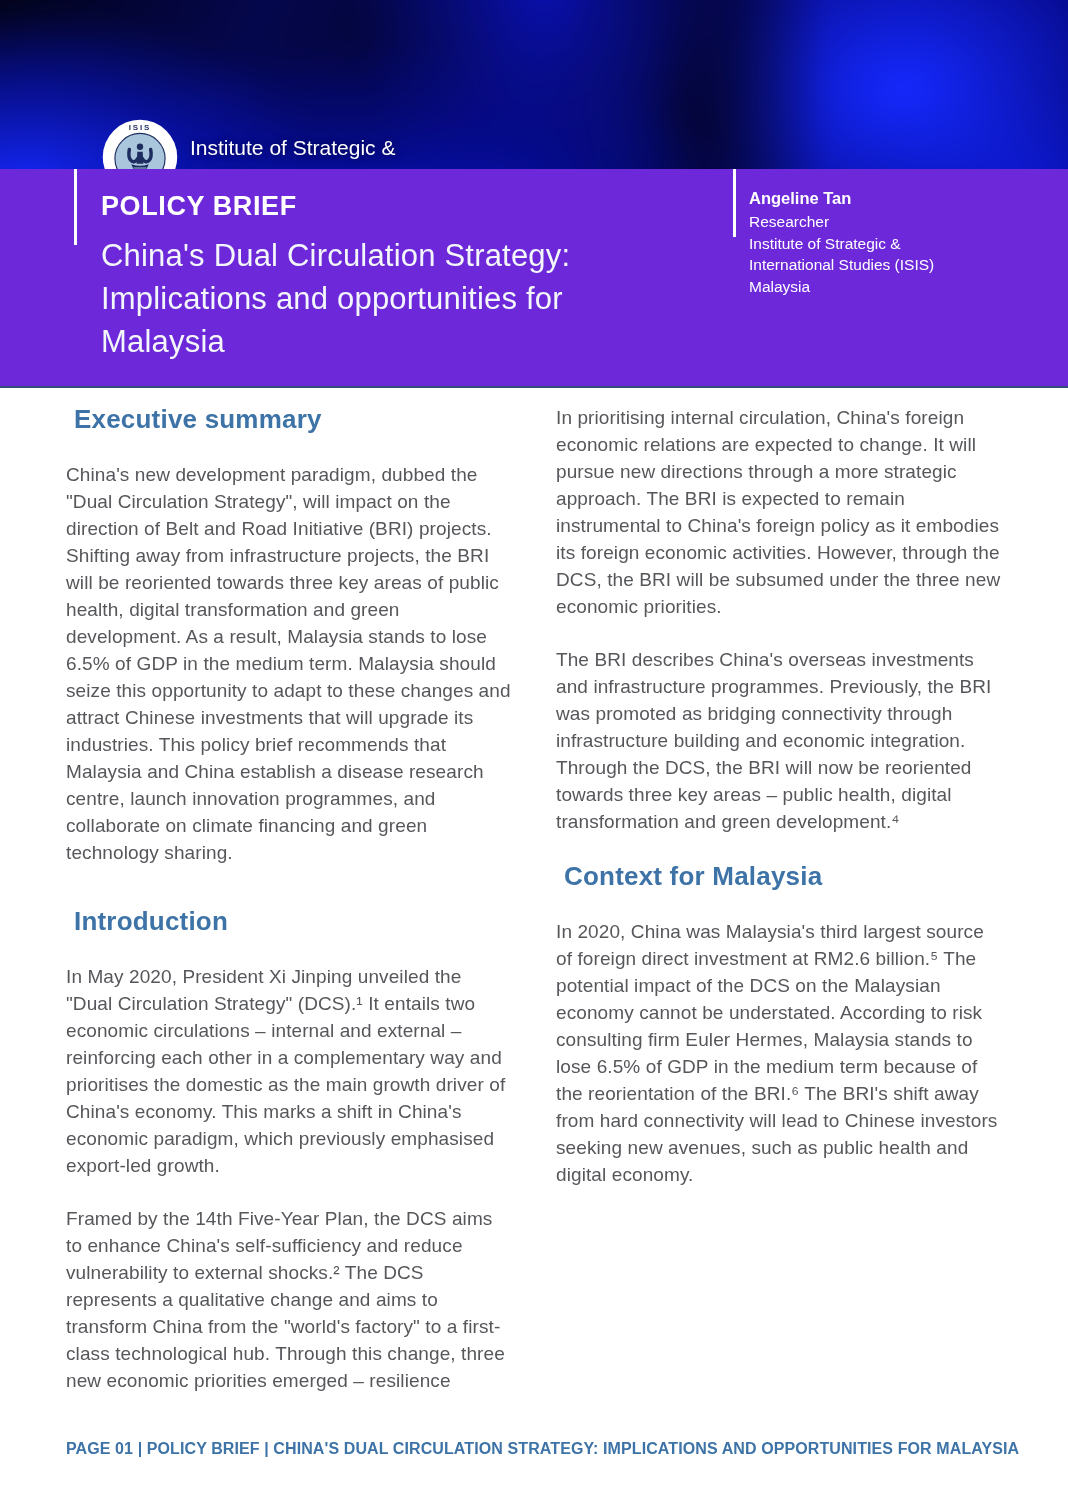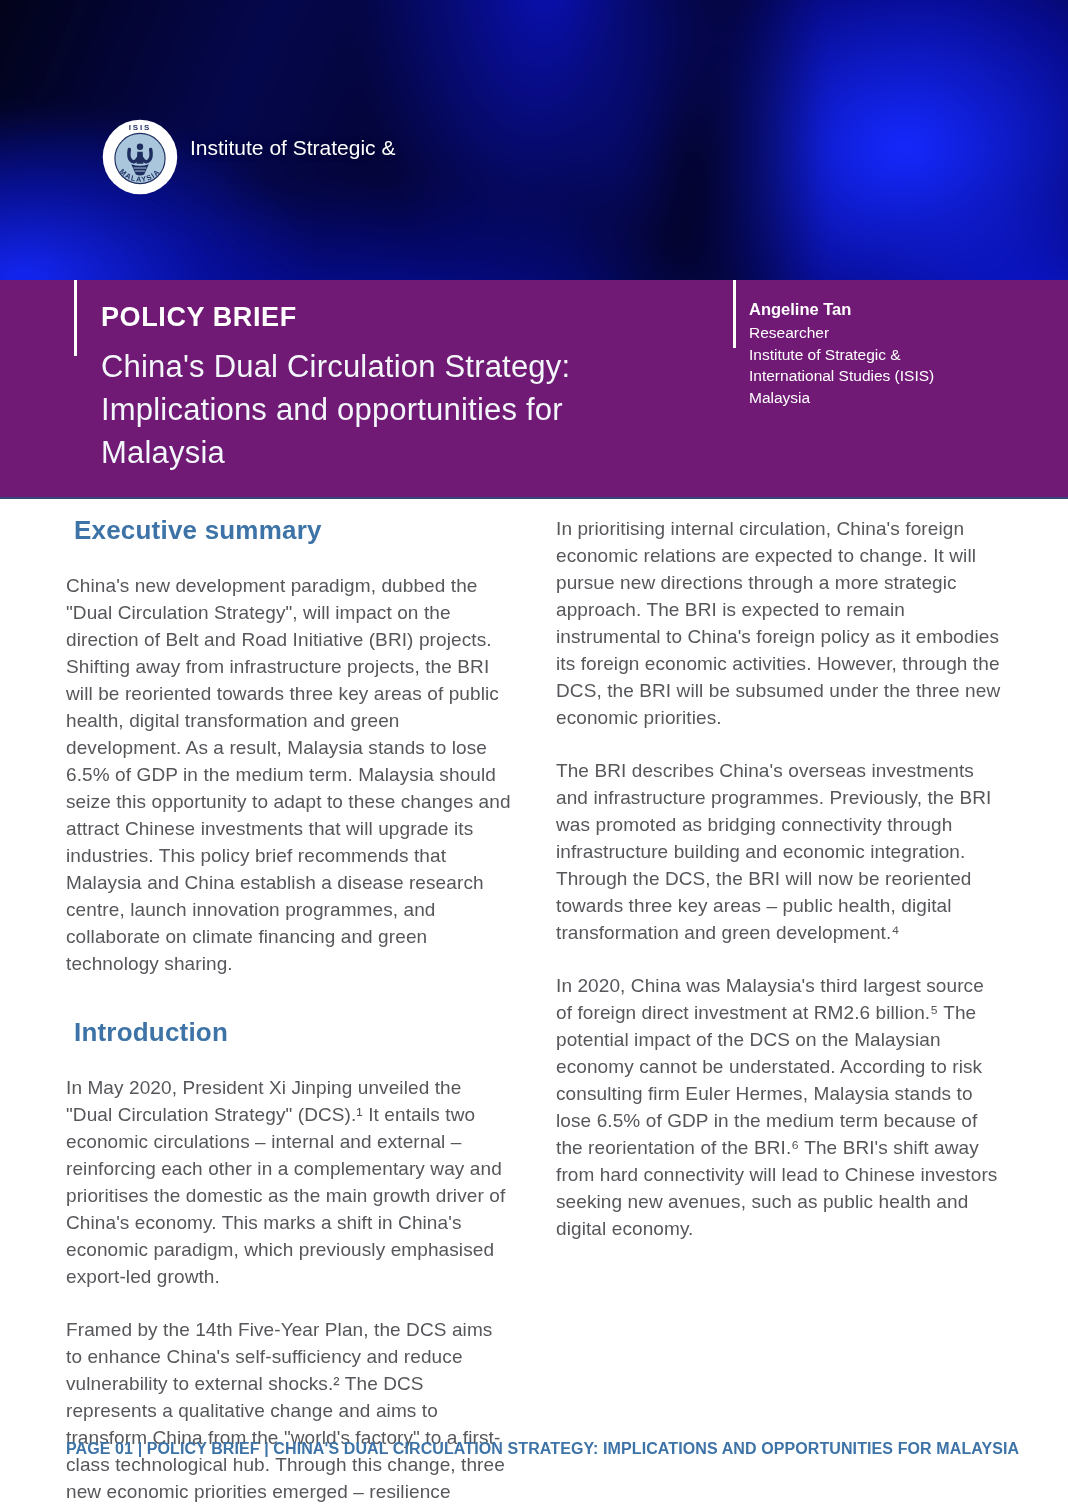--- a/index.html
+++ b/index.html
@@ -6,21 +6,21 @@
   .page{
     position:relative;
     width:1068px;height:1510px;
     margin:0 auto;
     background:#ffffff;
     font-family:"Liberation Sans","DejaVu Sans",sans-serif;
     overflow:hidden;
   }
 
   
-  .hero{position:relative;height:280px;background:#d946ef;overflow:hidden;}
+  .hero{position:relative;height:169px;background:#d946ef;overflow:hidden;}
   .paint{
     position:absolute;inset:-45px;
     filter:blur(11px) saturate(1.25);
     background:
       radial-gradient(ellipse 430px 250px at 6% 88%,  #1a29d0 0%, rgba(12,20,150,.65) 42%, transparent 70%),
       radial-gradient(ellipse 560px 320px at 37% 122%,#0e1abc 0%, rgba(8,12,130,.55) 48%, transparent 72%),
       radial-gradient(ellipse 300px 560px at 51% 6%,  rgba(14,20,160,.9) 0%, transparent 64%),
       radial-gradient(ellipse 210px 620px at 63% 55%, rgba(2,2,16,.88) 0%, transparent 68%),
       radial-gradient(ellipse 470px 350px at 82% 52%, #1b2bd6 0%, rgba(12,16,155,.6) 46%, transparent 70%),
       radial-gradient(ellipse 340px 230px at 100% 12%,rgba(5,7,62,.95) 0%, transparent 70%),
@@ -28,21 +28,21 @@
       linear-gradient(113deg,#02020c 0%,#060840 26%,#03031d 52%,#070b4a 78%,#020211 100%);
   }
   .logo-badge{position:absolute;left:102px;top:119px;width:76px;height:76px;}
   .org-name{
     position:absolute;left:190px;top:133px;
     color:#ffffff;font-size:21px;line-height:1.42;font-weight:400;
     text-shadow:0 0 6px rgba(0,0,40,.6);
   }
 
   
-  .banner{position:relative;height:217px;background:#701a75;border-bottom:2px solid #32497a;}
+  .banner{position:relative;height:217px;background:#6d28d9;border-bottom:2px solid #32497a;}
   .kicker-bar{position:absolute;left:74px;top:0;width:3px;height:76px;background:#ffffff;}
   .kicker{
     position:absolute;left:101px;top:22px;margin:0;
     color:#ffffff;font-size:27px;font-weight:bold;letter-spacing:.6px;
   }
   .banner-title{
     position:absolute;left:101px;top:66px;margin:0;max-width:545px;
     color:#f3f6fa;font-size:31px;font-weight:400;line-height:1.38;letter-spacing:.2px;
   }
   .author-bar{position:absolute;left:733px;top:0;width:3px;height:68px;background:#ffffff;}
@@ -127,18 +127,19 @@
     <div class="col">
       <h3 class="sec">Executive summary</h3>
       <p>China's new development paradigm, dubbed the "Dual Circulation Strategy", will impact on the direction of Belt and Road Initiative (BRI) projects. Shifting away from infrastructure projects, the BRI will be reoriented towards three key areas of public health, digital transformation and green development. As a result, Malaysia stands to lose 6.5% of GDP in the medium term. Malaysia should seize this opportunity to adapt to these changes and attract Chinese investments that will upgrade its industries. This policy brief recommends that Malaysia and China establish a disease research centre, launch innovation programmes, and collaborate on climate financing and green technology sharing.</p>
       <h3 class="sec mt">Introduction</h3>
       <p>In May 2020, President Xi Jinping unveiled the "Dual Circulation Strategy" (DCS).¹ It entails two economic circulations – internal and external – reinforcing each other in a complementary way and prioritises the domestic as the main growth driver of China's economy. This marks a shift in China's economic paradigm, which previously emphasised export-led growth.</p>
       <p>Framed by the 14th Five-Year Plan, the DCS aims to enhance China's self-sufficiency and reduce vulnerability to external shocks.² The DCS represents a qualitative change and aims to transform China from the "world's factory" to a first-class technological hub. Through this change, three new economic priorities emerged – resilience</p>
     </div>
     <div class="col">
       <p>In prioritising internal circulation, China's foreign economic relations are expected to change. It will pursue new directions through a more strategic approach. The BRI is expected to remain instrumental to China's foreign policy as it embodies its foreign economic activities. However, through the DCS, the BRI will be subsumed under the three new economic priorities.</p>
       <p>The BRI describes China's overseas investments and infrastructure programmes. Previously, the BRI was promoted as bridging connectivity through infrastructure building and economic integration. Through the DCS, the BRI will now be reoriented towards three key areas – public health, digital transformation and green development.⁴</p>
+      <h3 class="sec mt2">Context for Malaysia</h3>
       <p>In 2020, China was Malaysia's third largest source of foreign direct investment at RM2.6 billion.⁵ The potential impact of the DCS on the Malaysian economy cannot be understated. According to risk consulting firm Euler Hermes, Malaysia stands to lose 6.5% of GDP in the medium term because of the reorientation of the BRI.⁶ The BRI's shift away from hard connectivity will lead to Chinese investors seeking new avenues, such as public health and digital economy.</p>
     </div>
   </main>
 
   <footer class="footer">PAGE 01 | POLICY BRIEF | CHINA'S DUAL CIRCULATION STRATEGY: IMPLICATIONS AND OPPORTUNITIES FOR MALAYSIA</footer>
 </div>
 
 </body></html>

